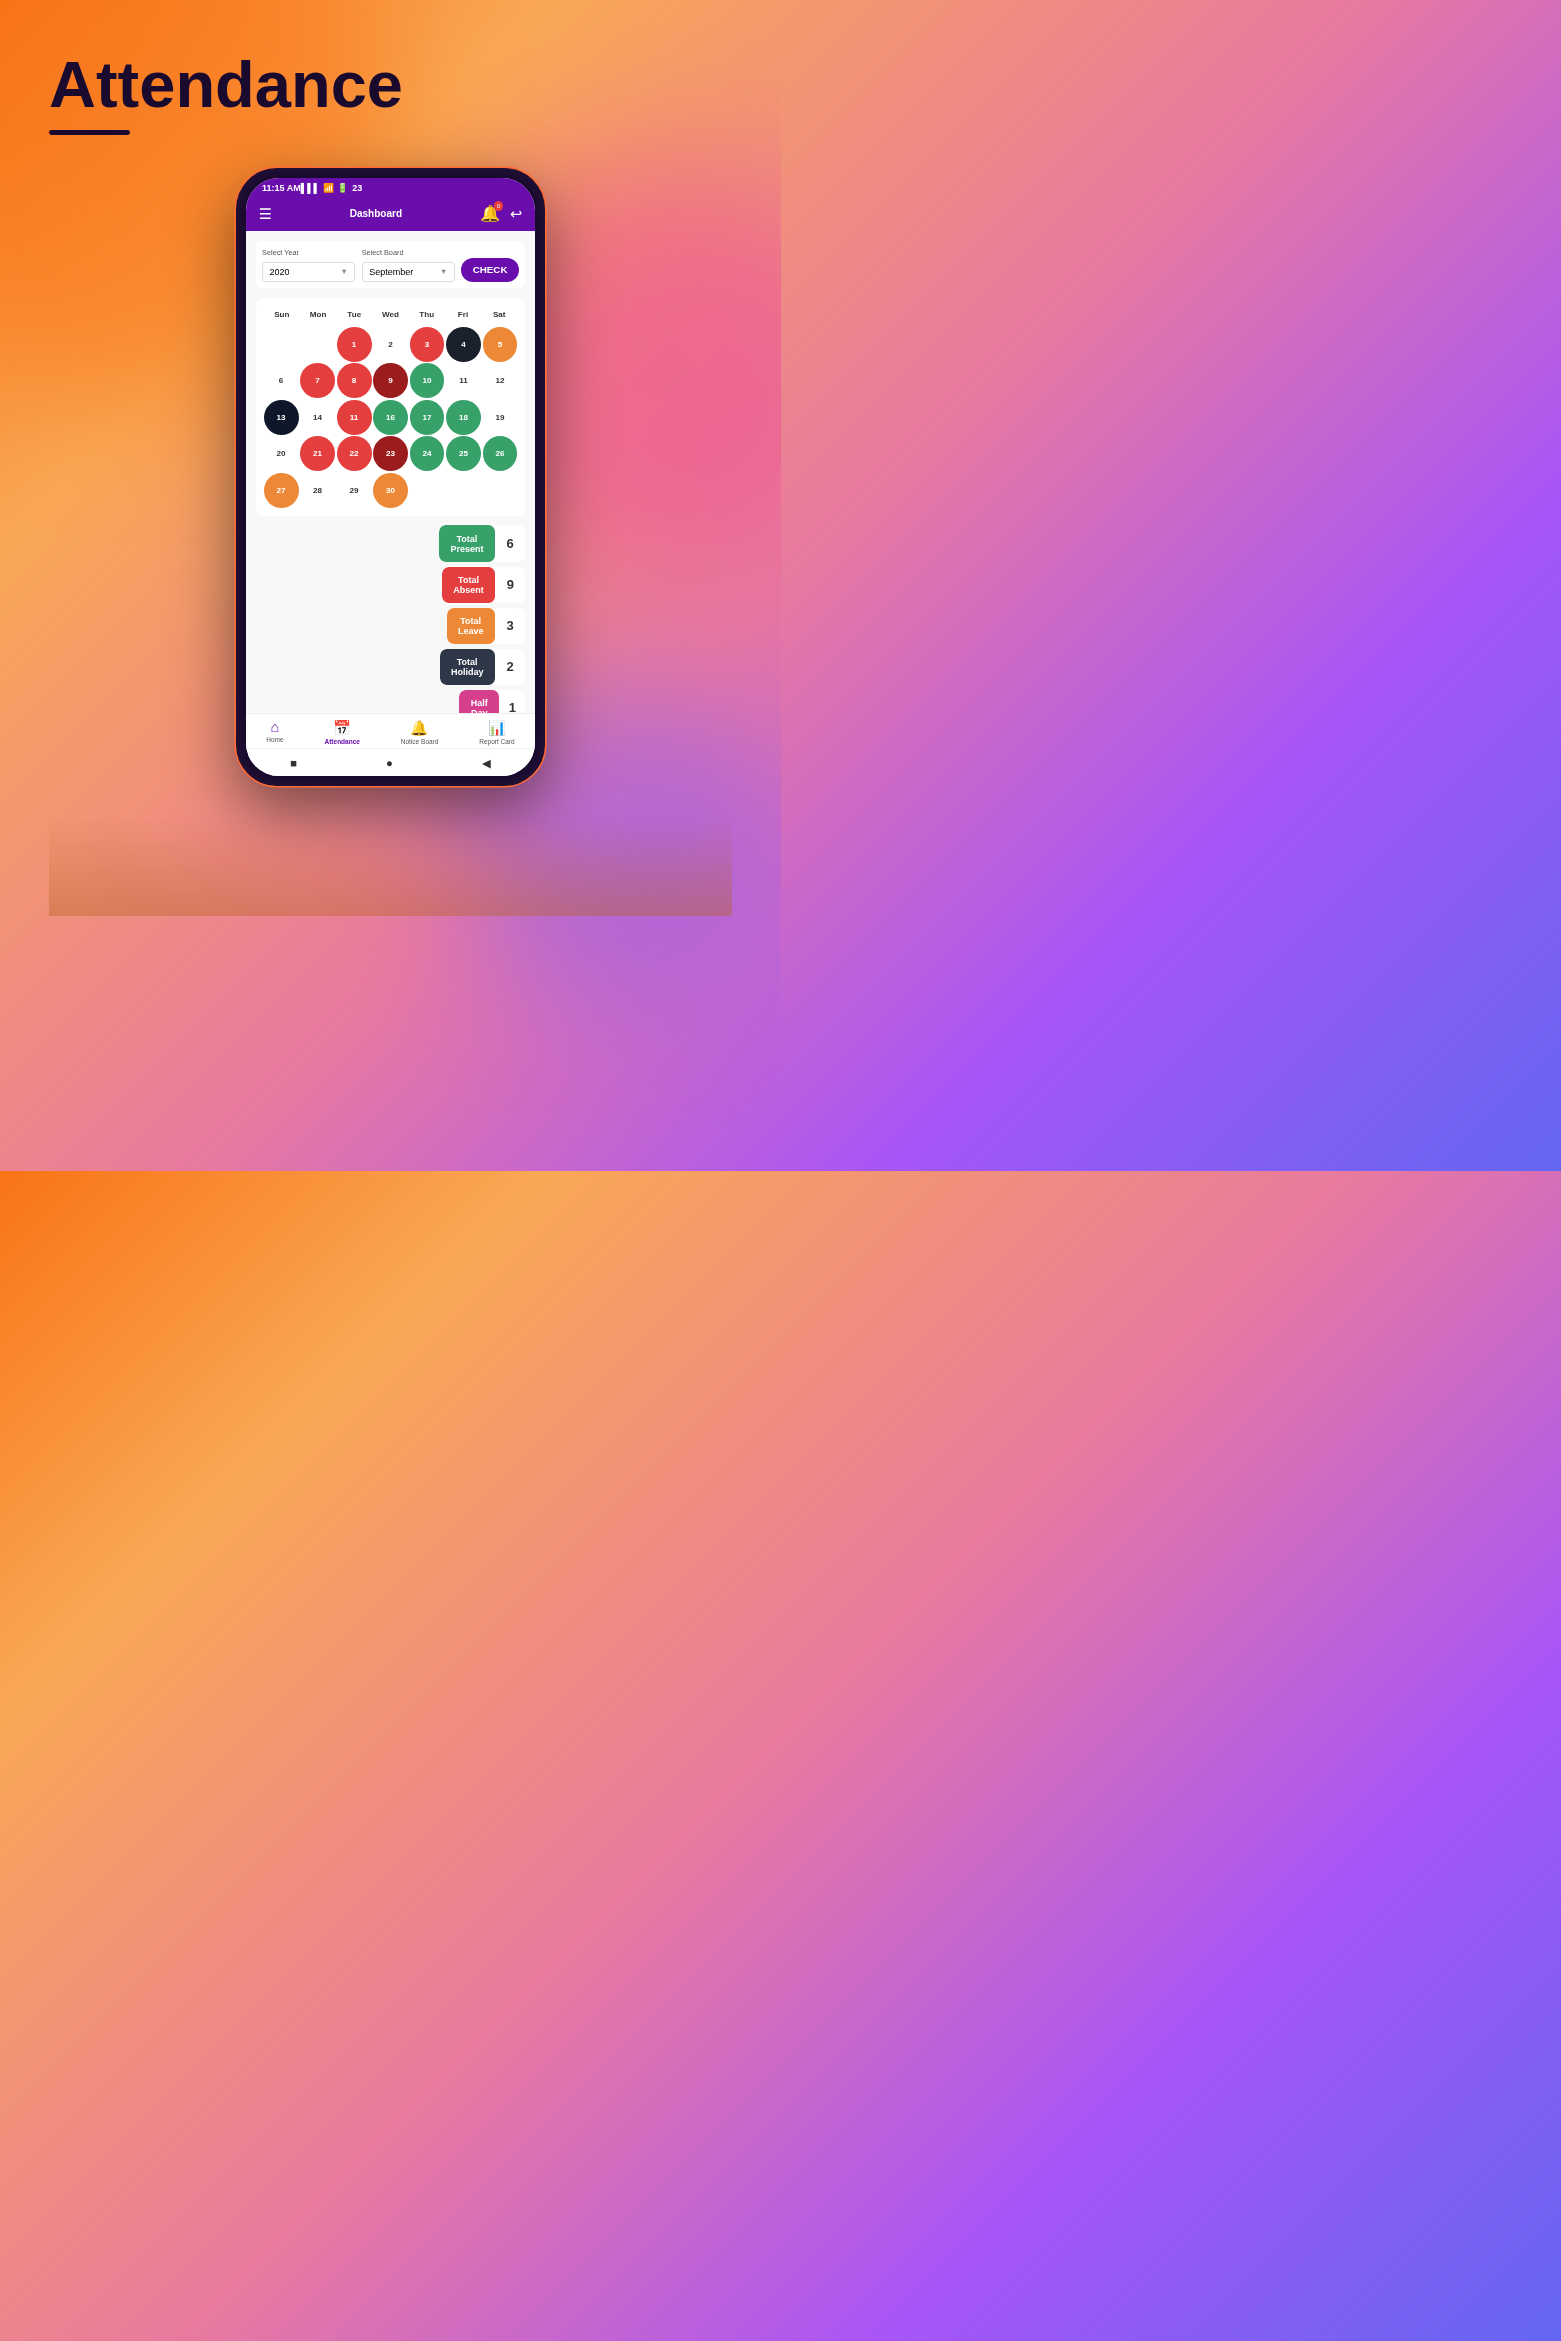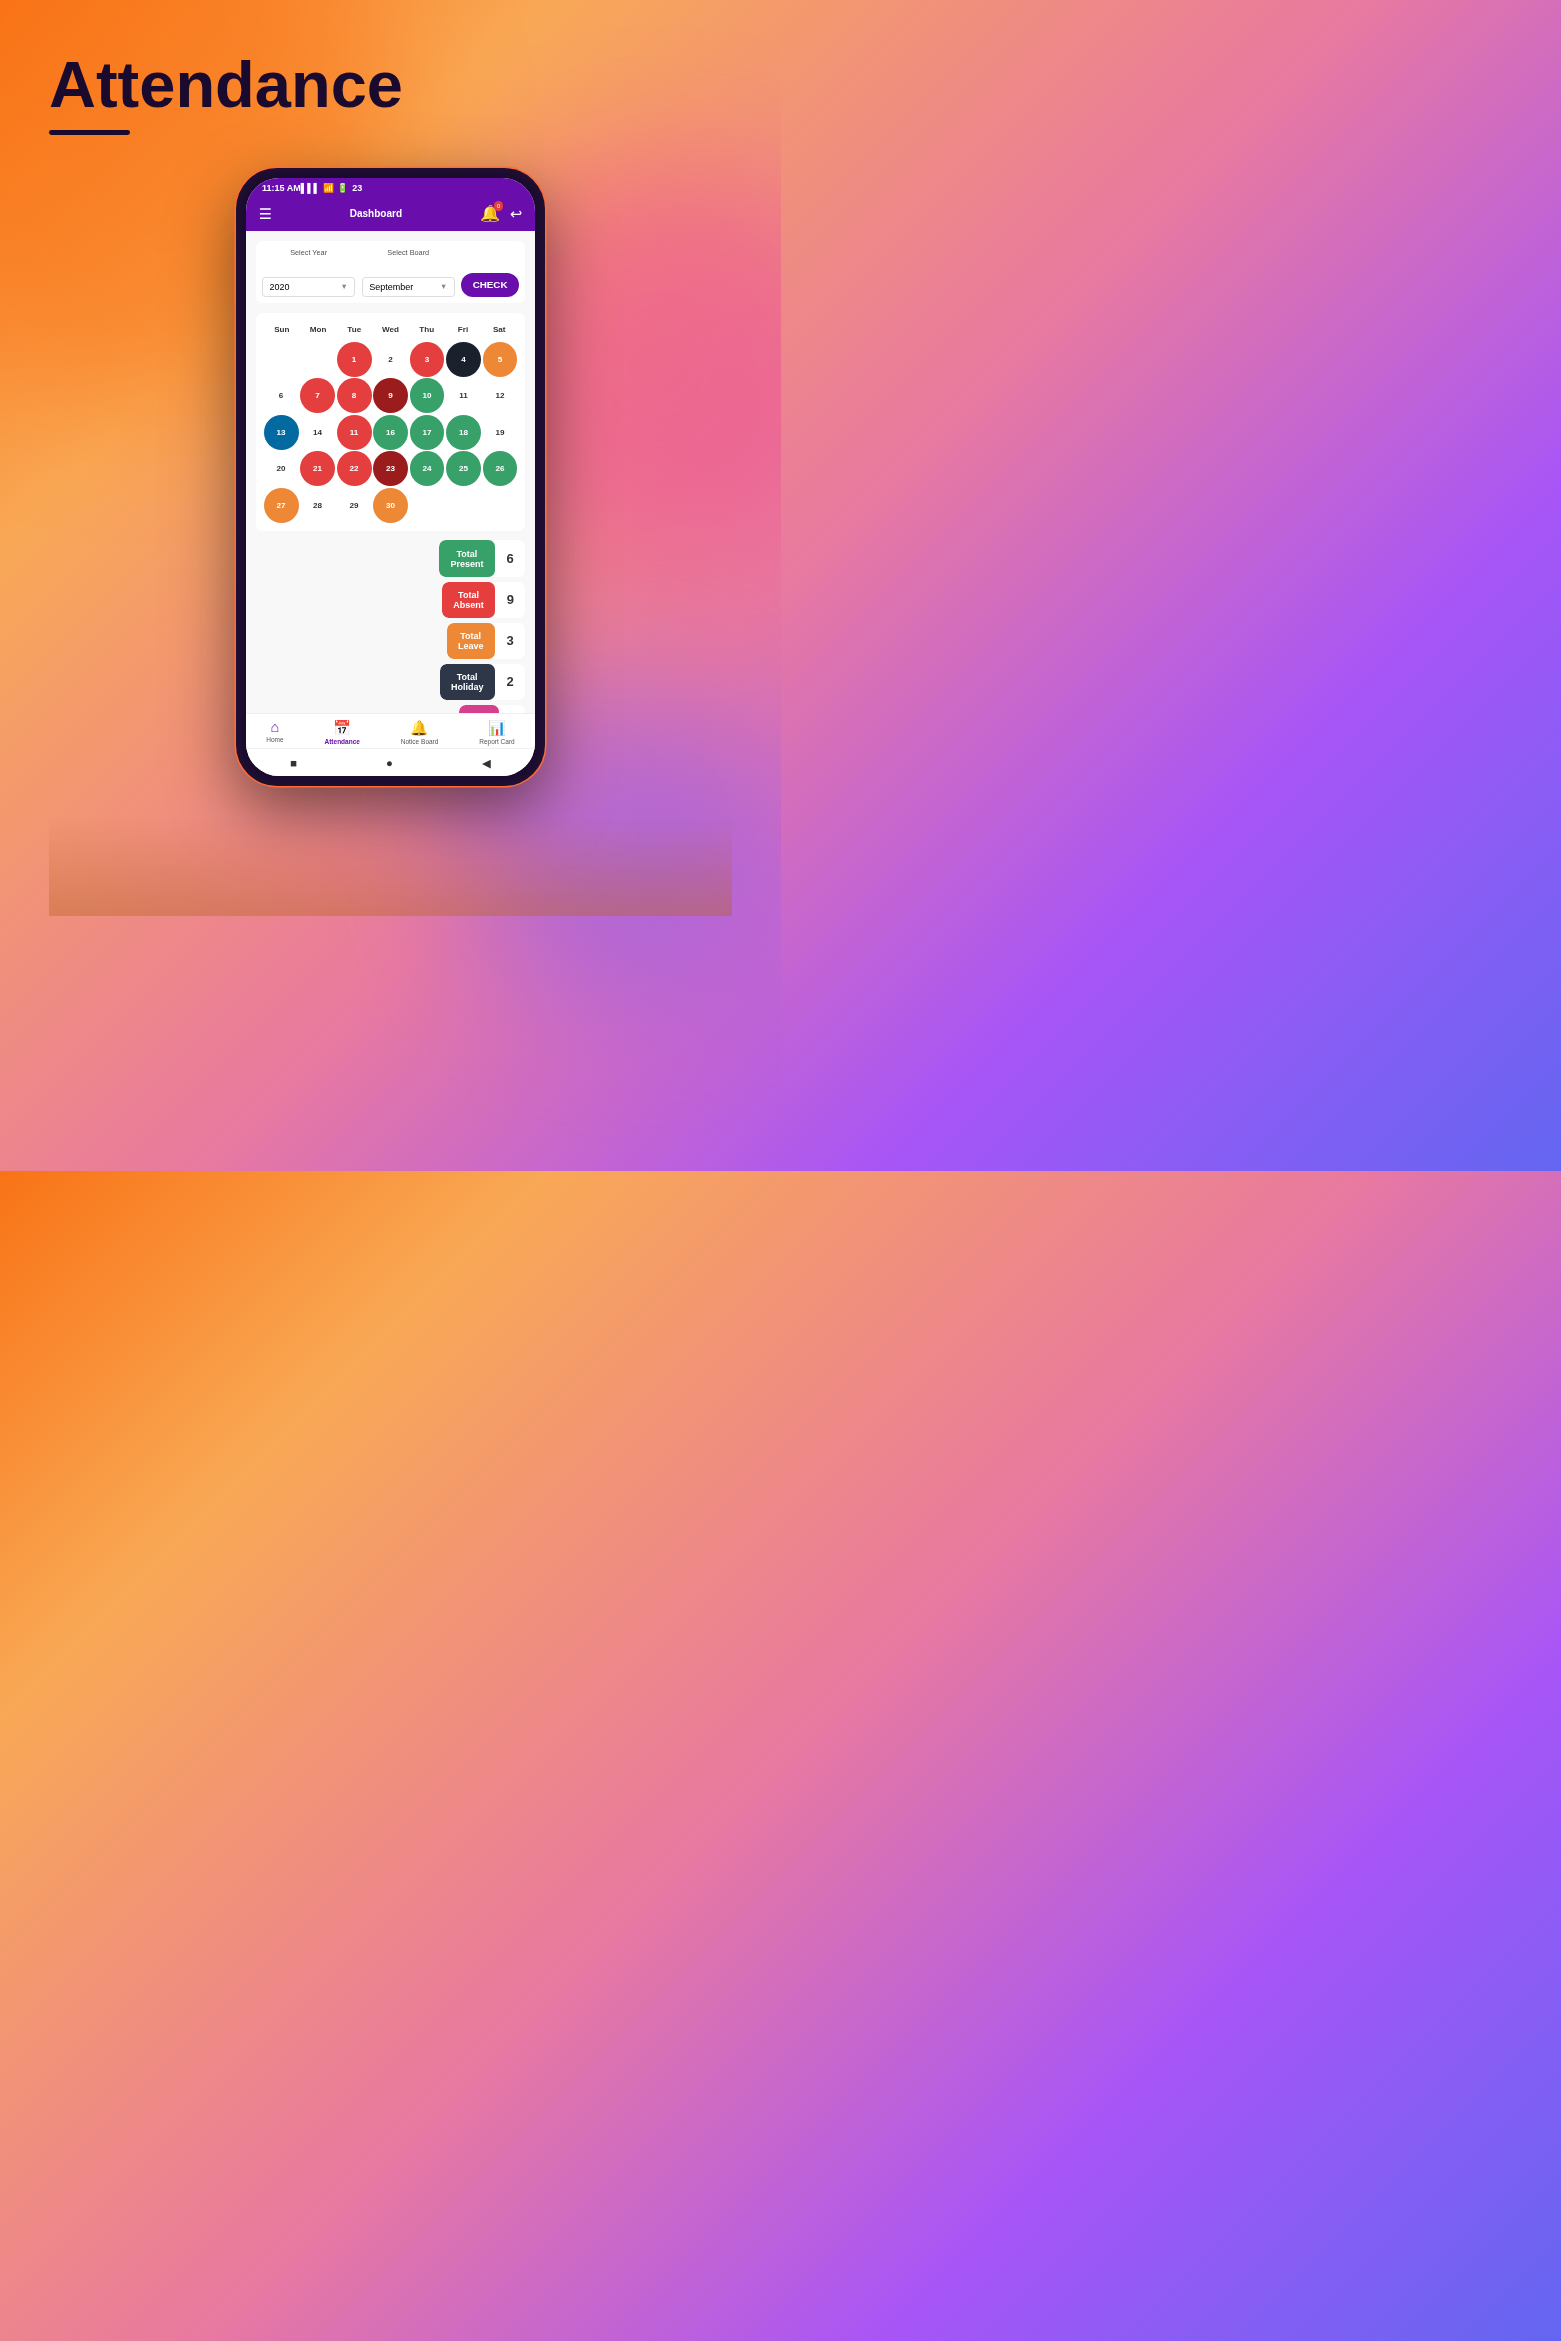--- a/index.html
+++ b/index.html
@@ -187,22 +187,21 @@
 
     .select-group {
       display: flex;
       flex-direction: column;
       flex: 1;
     }
 
     .select-label {
       font-size: 7.3px;
       color: #555;
-      margin-bottom: 20px;
-      text-align: center;
+      margin-bottom: 5px;
     }
 
     .select-field {
       border: 0.8px solid #ddd;
       border-radius: 3.3px;
       padding: 4.1px 6.5px;
       font-size: 9px;
       display: flex;
       justify-content: space-between;
       align-items: center;
@@ -265,21 +264,21 @@
       border-radius: 50%;
       cursor: pointer;
     }
 
     .cal-day.empty { background: transparent; color: transparent; }
     .cal-day.normal { color: #333; background: transparent; }
     .cal-day.red { background: #e53e3e; color: white; }
     .cal-day.dark-red { background: #9b1c1c; color: white; }
     .cal-day.orange { background: #ed8936; color: white; }
     .cal-day.green { background: #38a169; color: white; }
-    .cal-day.black-circle { background: #0369a1; color: white; }
+    .cal-day.black-circle { background: #0f172a; color: white; }
     .cal-day.today { background: #1a202c; color: white; font-weight: 900; }
 
     
     .stats-section {
       display: flex;
       flex-direction: column;
       gap: 4.9px;
       align-items: flex-end;
     }
 

